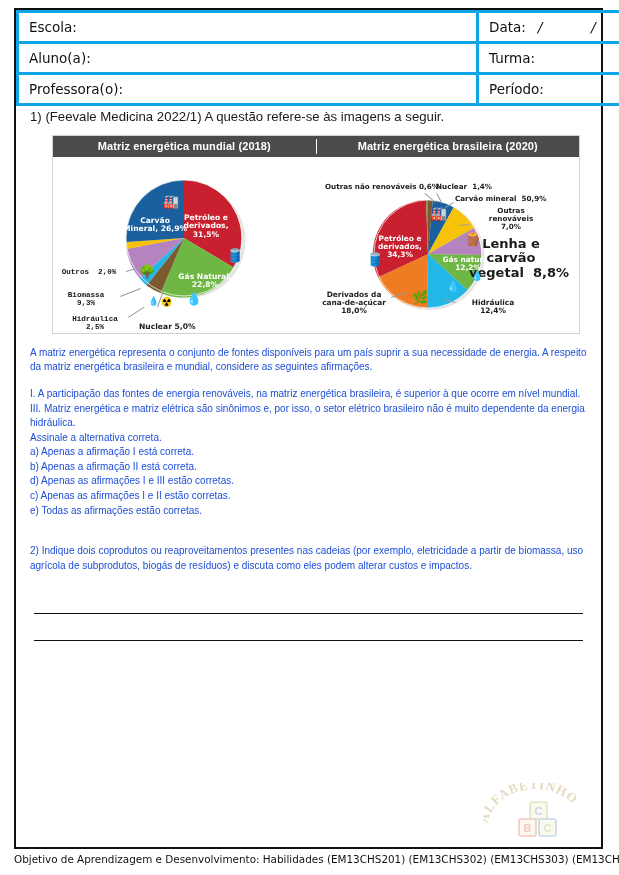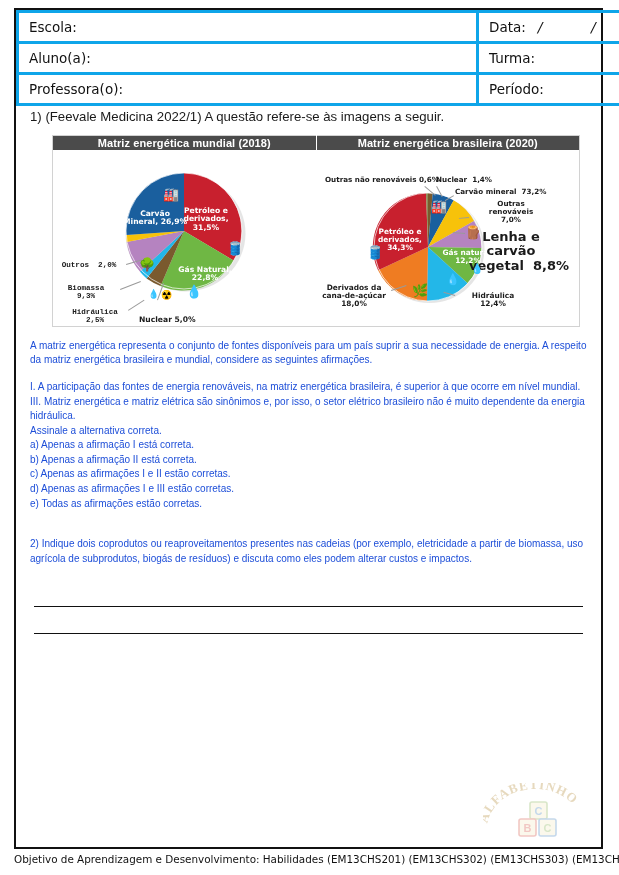--- a/index.html
+++ b/index.html
@@ -98,21 +98,21 @@
   .figure {
     margin: 8px 4px 12px 22px;
     width: 528px;
     border: 1px solid #d2d2d2;
     background: #fff;
     box-sizing: border-box;
   }
   .fig-titlebar {
     display: flex;
     background: #4b4b4b;
-    height: 14px;
+    height: 21px;
     align-items: center;
   }
   .fig-title {
     flex: 1 1 50%;
     text-align: center;
     color: #fff;
     font-size: 11px;
     font-weight: bold;
     font-family: "Liberation Sans", sans-serif;
     letter-spacing: 0.1px;
@@ -323,21 +323,21 @@
 34,3%</div>
             <div class="plabel inner c" style="left:120px; top:99px; width:62px; font-size:7.4px;">Gás natural,
 12,2%</div>
 
             <div class="plabel outer l" style="left:8px; top:26px; width:106px; font-size:7.2px;">Outras não renováveis 0,6%</div>
             <div class="leader" style="left:108px; top:36px; width:14px; transform:rotate(40deg);"></div>
 
             <div class="plabel outer l" style="left:119px; top:26px; width:76px; font-size:7.2px;">Nuclear  1,4%</div>
             <div class="leader" style="left:120px; top:36px; width:12px; transform:rotate(62deg);"></div>
 
-            <div class="plabel outer l" style="left:138px; top:38px; width:110px; font-size:7.2px;">Carvão mineral  73,2%</div>
+            <div class="plabel outer l" style="left:138px; top:38px; width:110px; font-size:7.2px;">Carvão mineral  50,9%</div>
             <div class="leader" style="left:137px; top:46px; width:10px; transform:rotate(150deg);"></div>
 
             <div class="plabel outer c" style="left:156px; top:50px; width:76px; font-size:7.2px;">Outras
 renováveis
 7,0%</div>
             <div class="leader" style="left:152px; top:68px; width:10px; transform:rotate(175deg);"></div>
 
             <div class="plabel outer c" style="left:152px; top:80px; width:84px; font-size:13px;">Lenha e
 carvão
 vegetal  8,8%</div>
@@ -367,22 +367,22 @@
 
       <div class="stmts">
         <p class="para">I. A participação das fontes de energia renováveis, na matriz energética brasileira, é superior à que ocorre em nível mundial.</p>
         <p class="para">III. Matriz energética e matriz elétrica são sinônimos e, por isso, o setor elétrico brasileiro não é muito dependente da energia hidráulica.</p>
       </div>
 
       <div class="opts">
         <p class="para">Assinale a alternativa correta.</p>
         <p class="para">a) Apenas a afirmação I está correta.</p>
         <p class="para">b) Apenas a afirmação II está correta.</p>
+        <p class="para">d) Apenas as afirmações I e III estão corretas.</p>
         <p class="para">c) Apenas as afirmações I e II estão corretas.</p>
-        <p class="para">d) Apenas as afirmações I e III estão corretas.</p>
         <p class="para">e) Todas as afirmações estão corretas.</p>
       </div>
 
       <div style="height:26px;"></div>
       <p class="para">2) Indique dois coprodutos ou reaproveitamentos presentes nas cadeias (por exemplo, eletricidade a partir de biomassa, uso agrícola de subprodutos, biogás de resíduos) e discuta como eles podem alterar custos e impactos.</p>
 
       <div class="ans-lines">
         <div class="ans-line"></div>
         <div class="ans-line"></div>
       </div>

